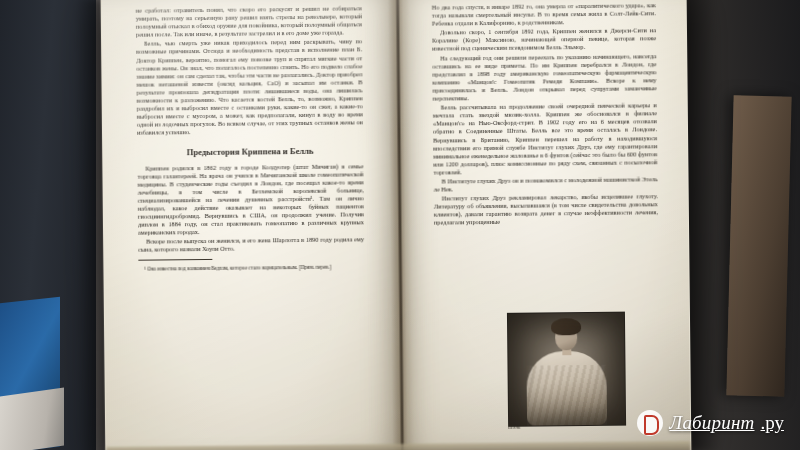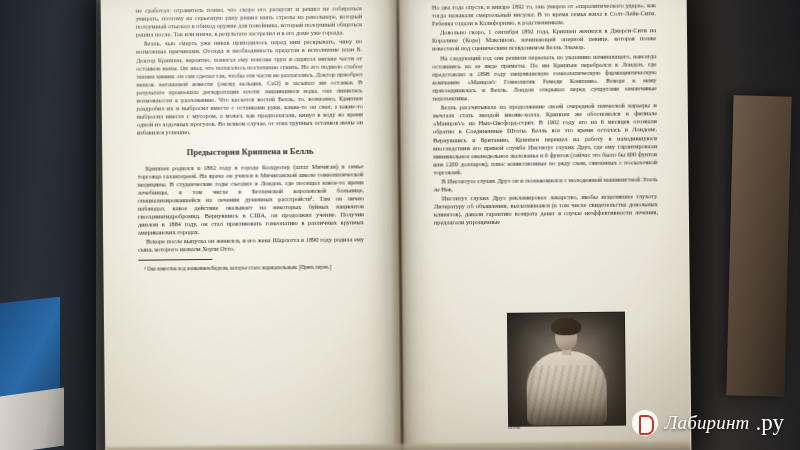--- a/index.html
+++ b/index.html
@@ -242,20 +242,21 @@
     position: absolute;
     right: 16px;
     bottom: 14px;
     display: flex;
     align-items: center;
     gap: 6px;
     color: #ffffff;
     font-family: "Liberation Serif", serif;
     text-shadow: 0 1px 3px rgba(0,0,0,.65);
     user-select: none;
+    text-decoration: underline;
   }
   .watermark .wm-mark {
     width: 26px; height: 26px;
     border-radius: 50%;
     background: rgba(255,255,255,.9);
     position: relative;
     flex: 0 0 auto;
   }
   .watermark .wm-mark::before {
     content: "";
@@ -264,21 +265,21 @@
     width: 11px; height: 16px;
     border: 2px solid #c0392b;
     border-radius: 2px 7px 7px 2px;
   }
   .watermark .wm-text {
     font-size: 19px;
     letter-spacing: .2px;
     font-style: italic;
     white-space: nowrap;
   }
-  .watermark .wm-dom { font-size: 23px; }
+  .watermark .wm-dom { font-size: 19px; }
 </style>
 </head>
 <body>
 
 <div id="scene">
 
   <div class="bg-desk"></div>
   <div class="bg-left-panel"></div>
   <div class="bg-left-blue"></div>
   <div class="bg-left-white"></div>

